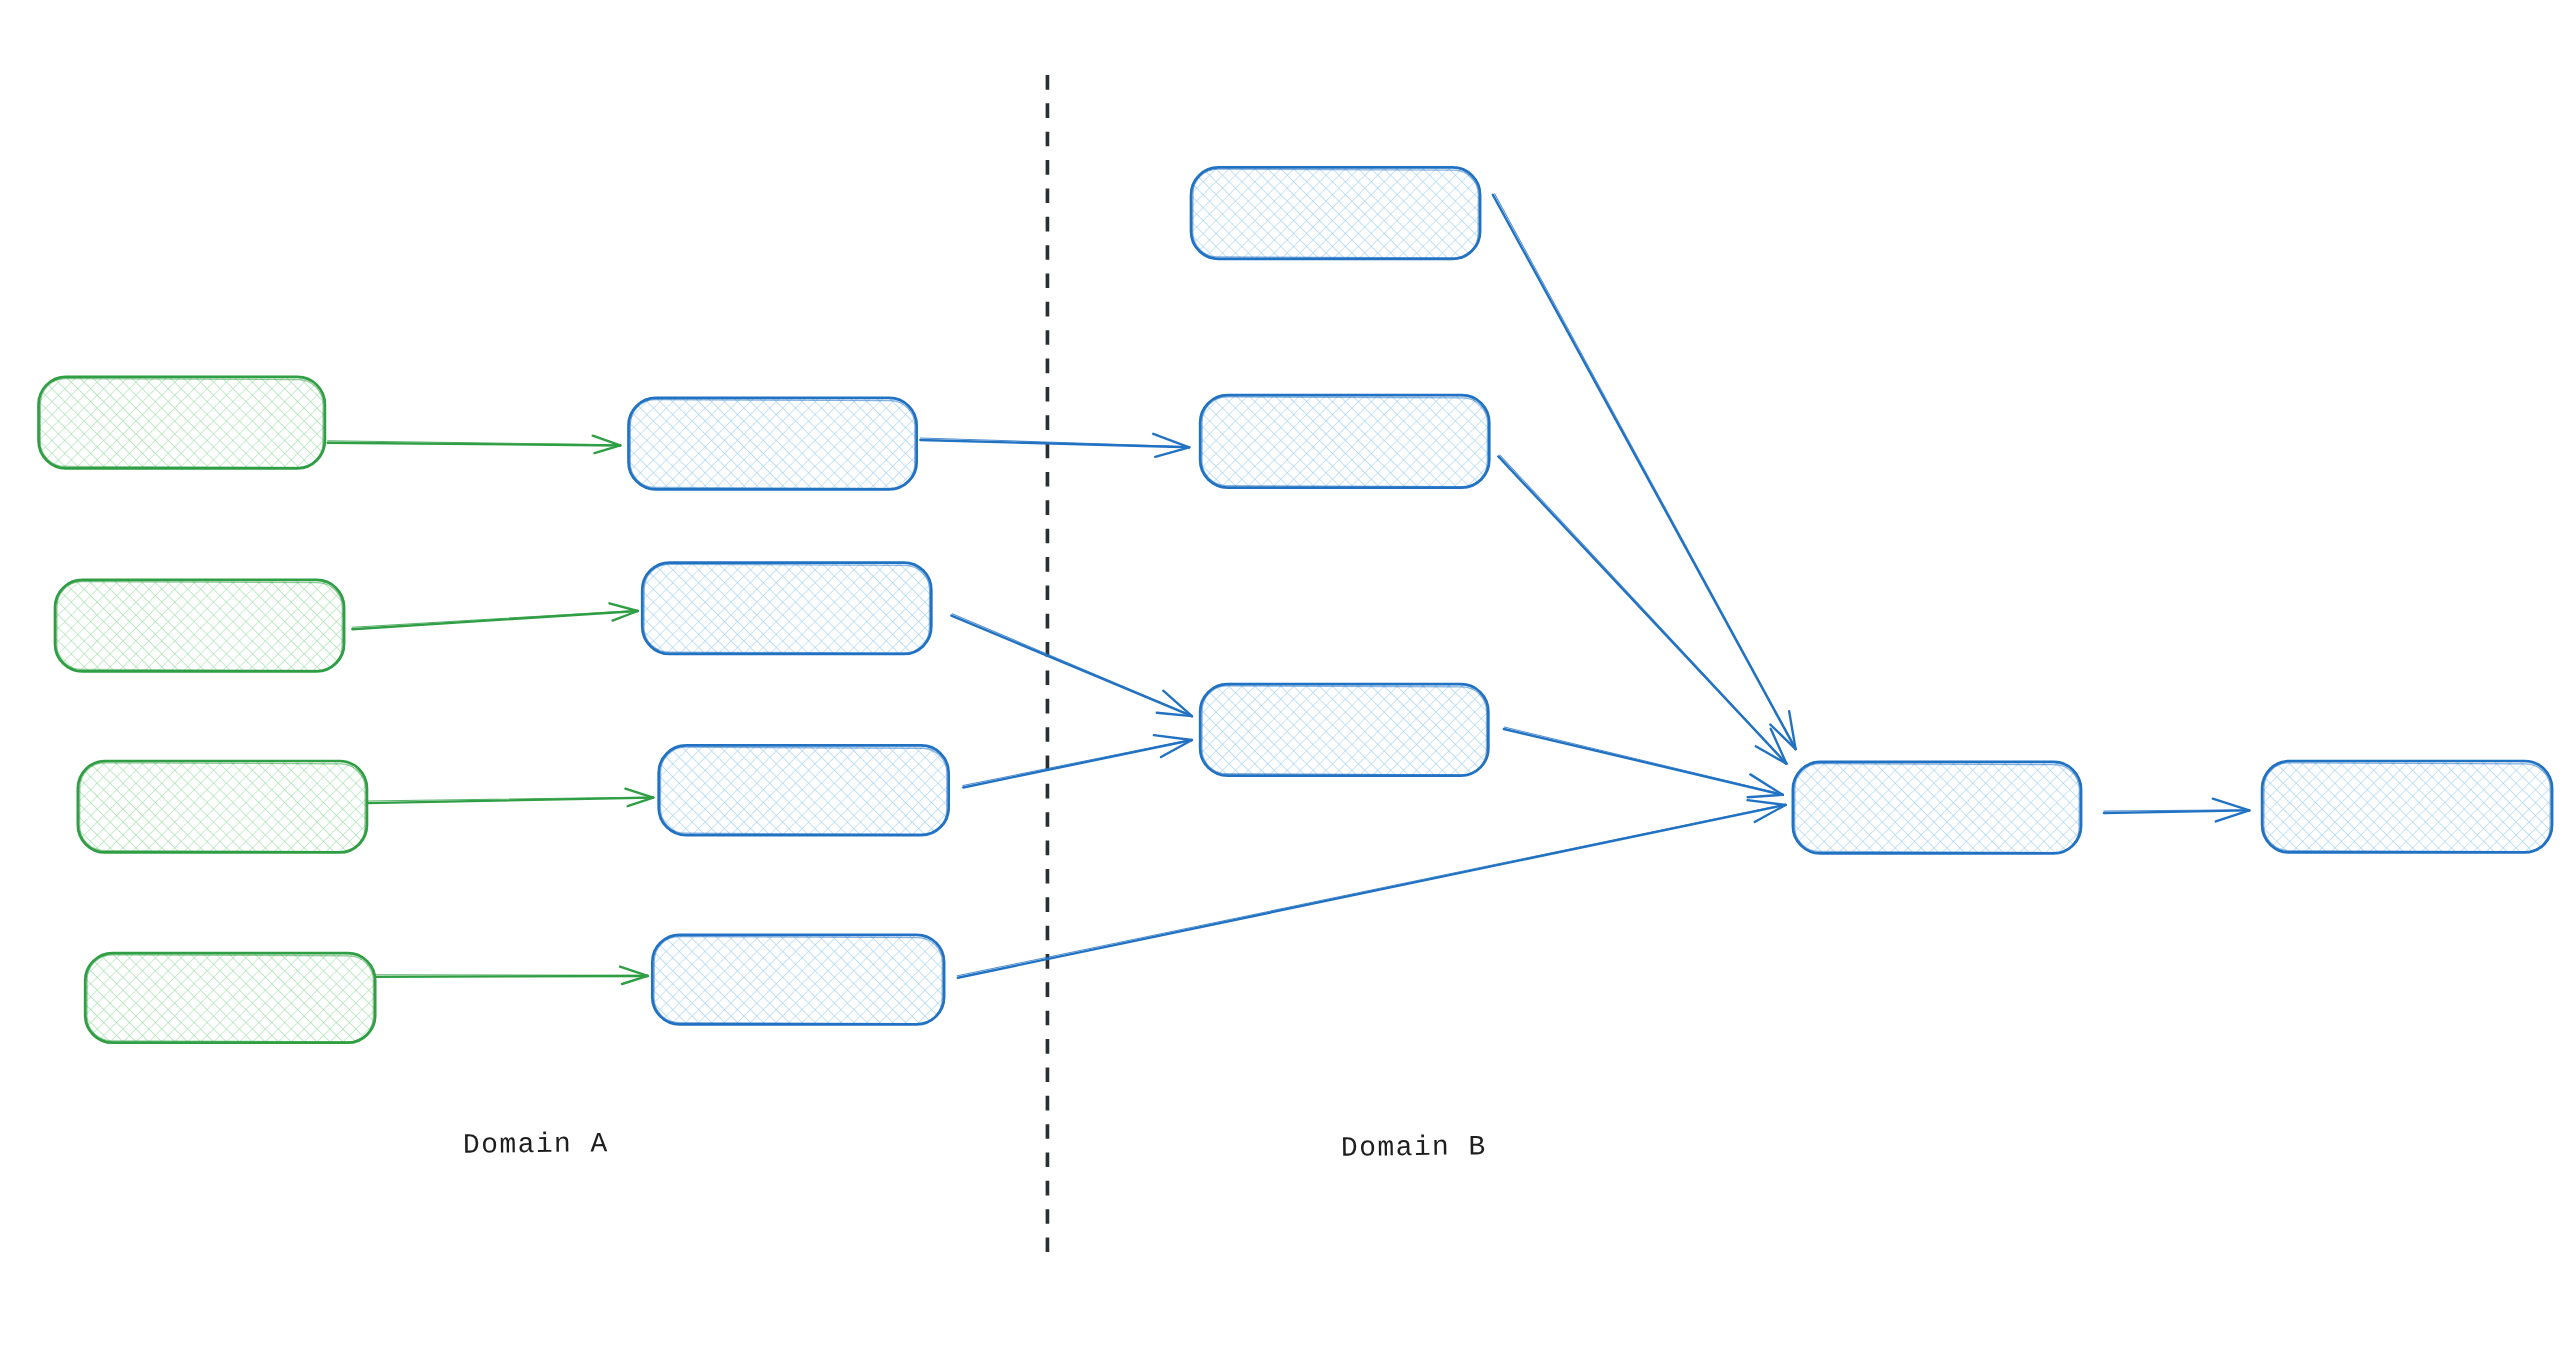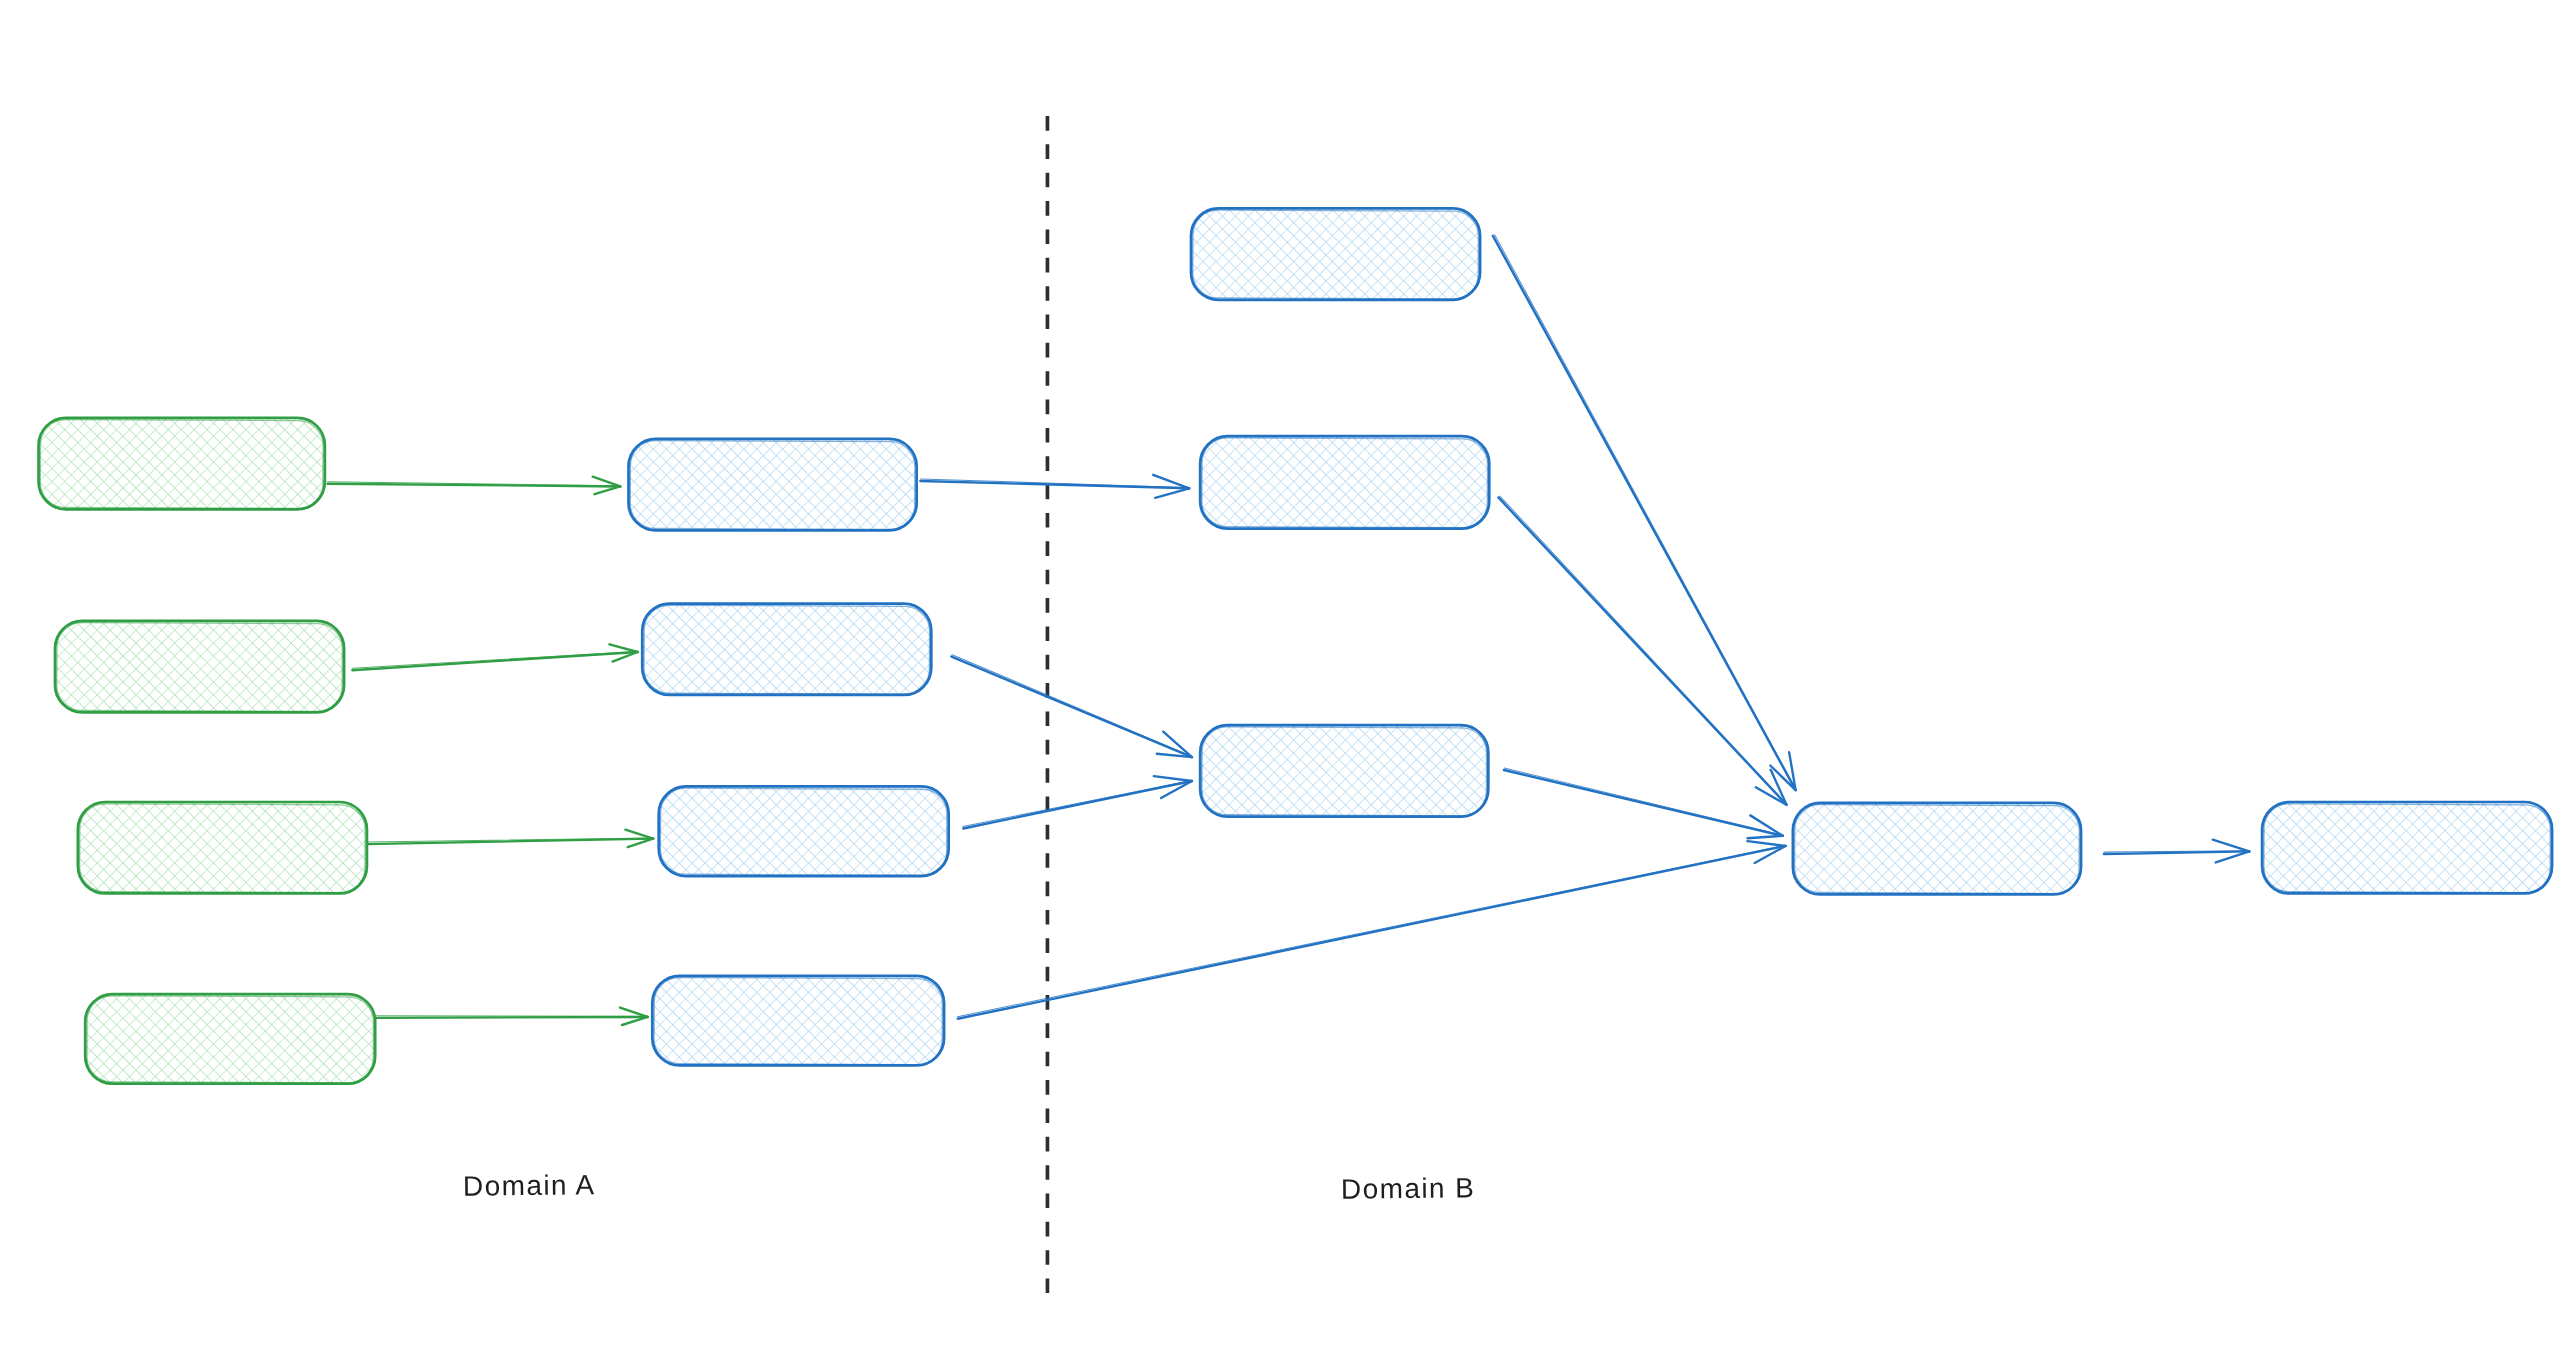--- a/index.html
+++ b/index.html
@@ -2,22 +2,21 @@
 <html style="font-size:14.6px"><head>
 <meta charset="utf-8">
 <style>
   html, body { margin: 0; padding: 0; background: #ffffff; }
   #stage {
     position: relative;
     width: 2576px;
     height: 1252px;
     background: #ffffff;
     overflow: hidden;
-    font-family: Liberation Sans, sans-serif;
-    margin-top: 41px;
+    font-family: Liberation Mono, monospace;
   }
   #diagram { position: absolute; left: 0; top: 0; width: 2576px; height: 1372px; }
   .domain-label {
     position: absolute;
     color: #1e1e1e;
     font-size: 28px;
     letter-spacing: 1.4px;
     font-weight: 500;
     transform: rotate(-0.6deg);
     white-space: nowrap;

